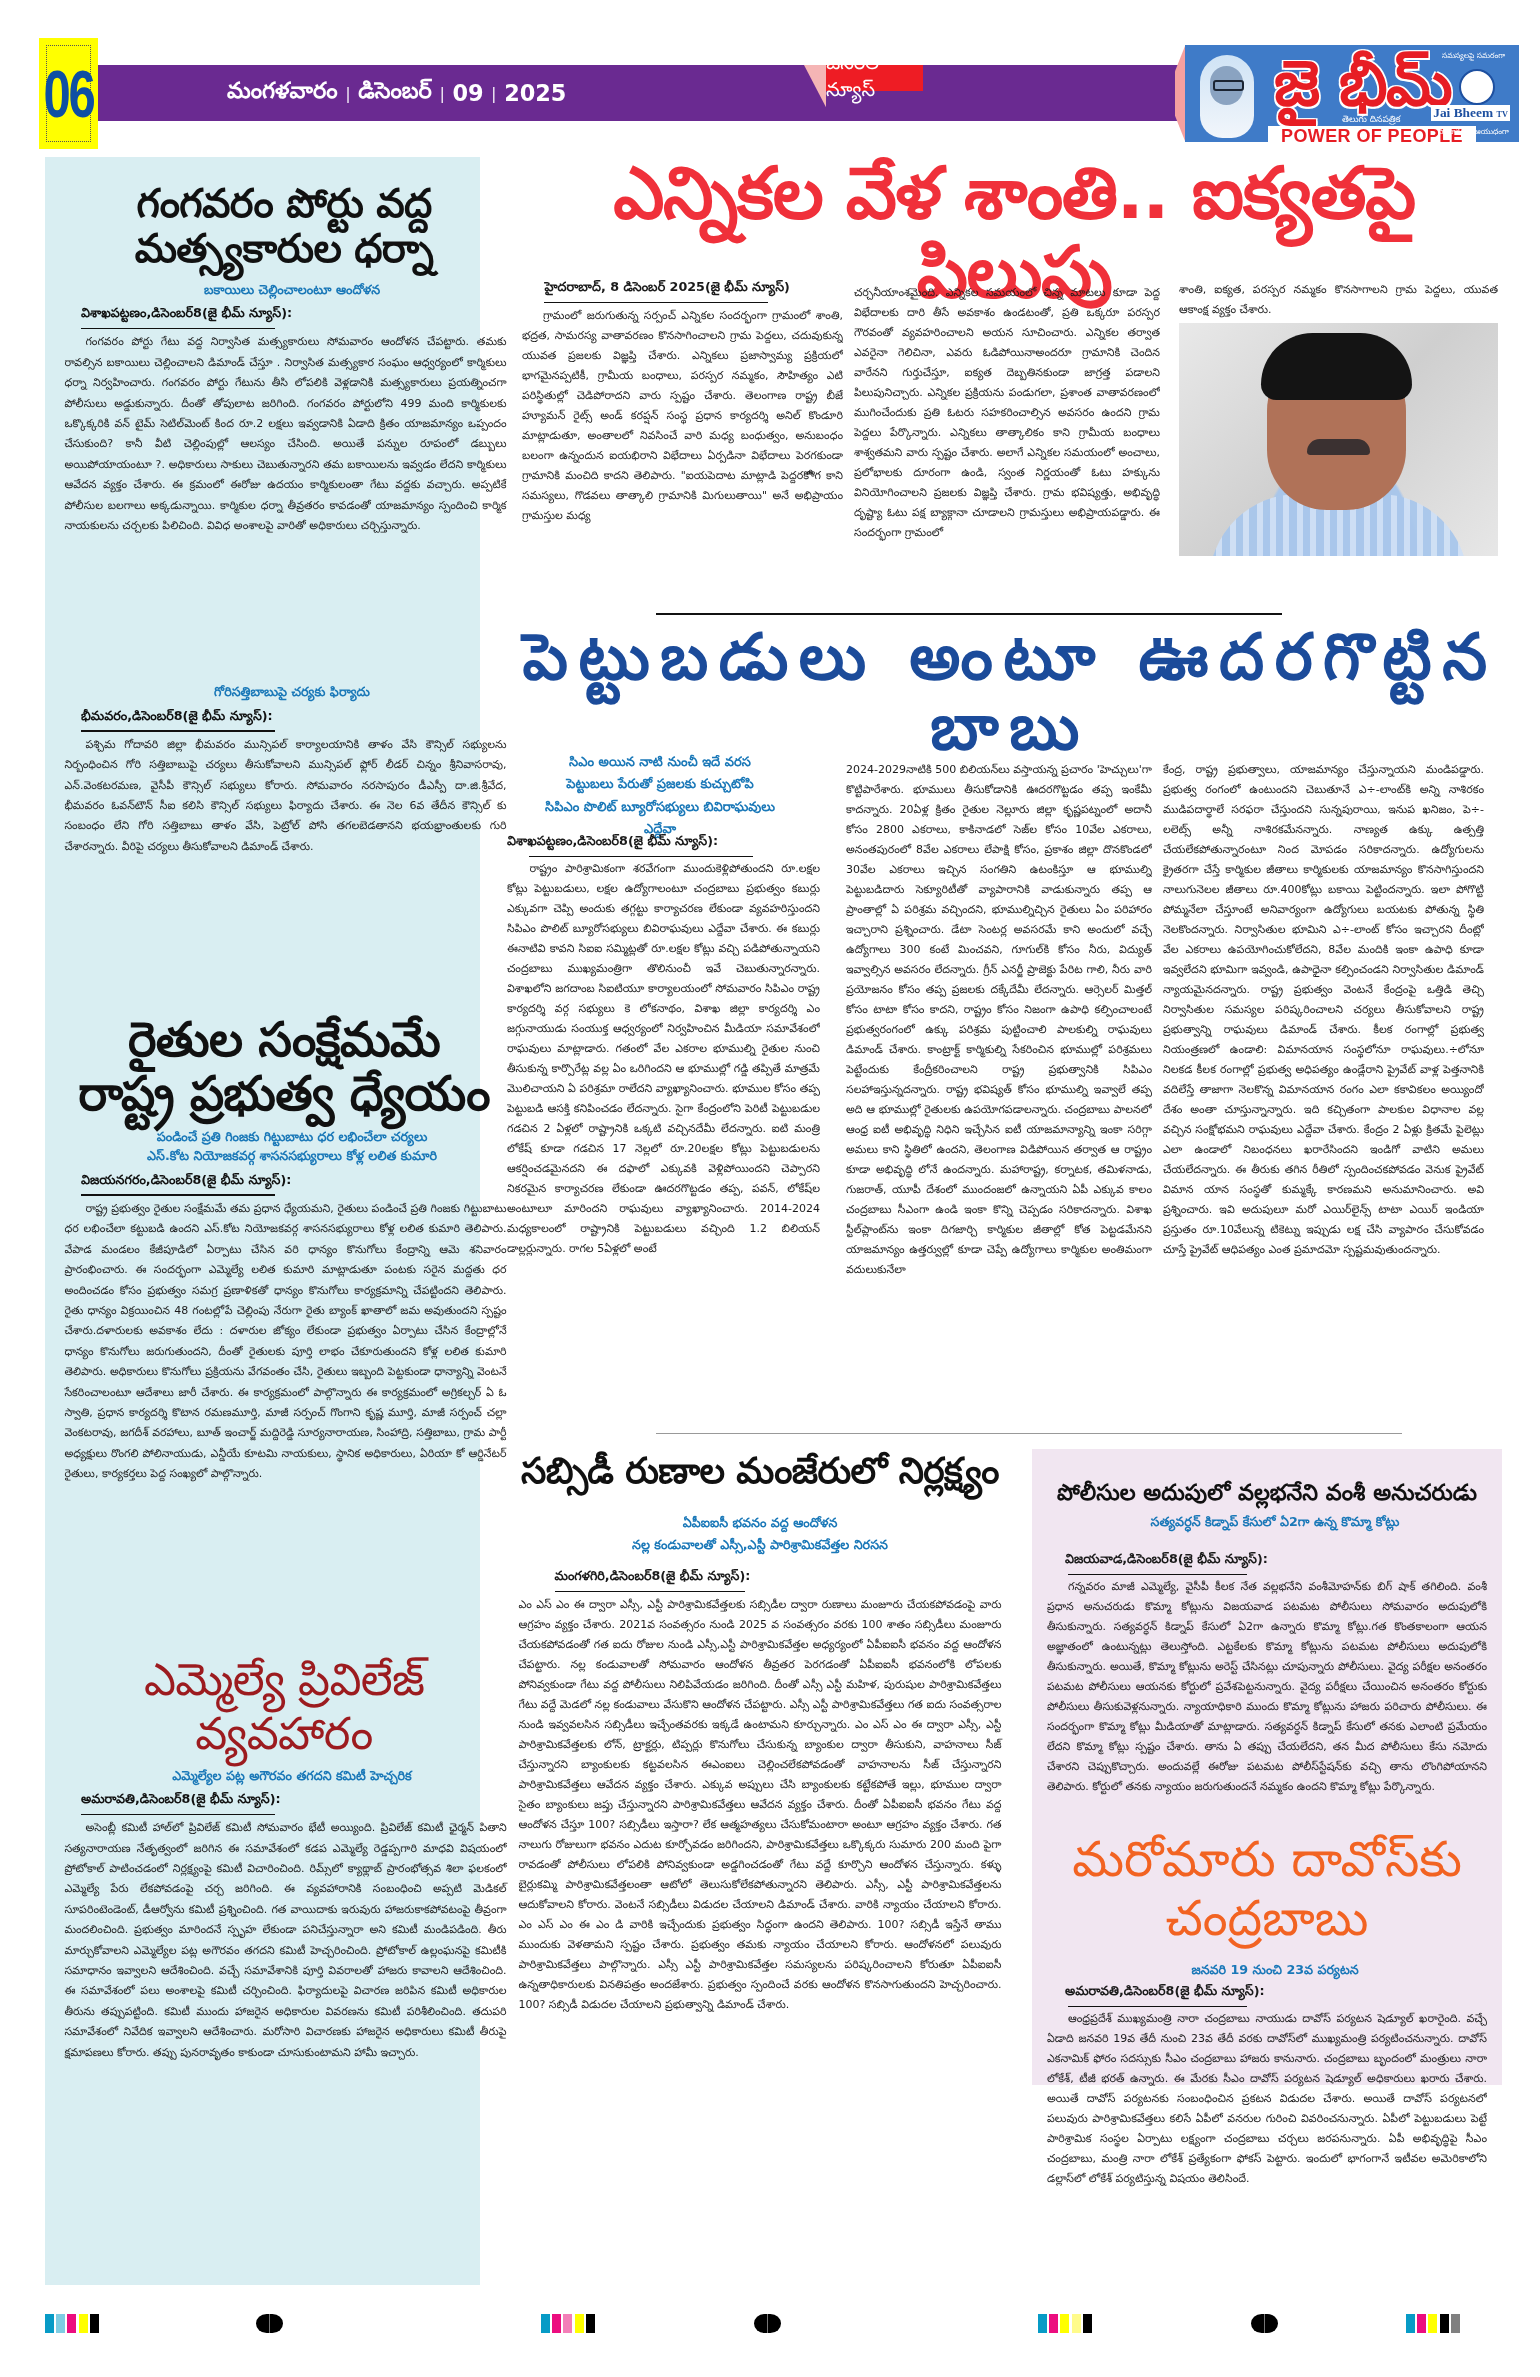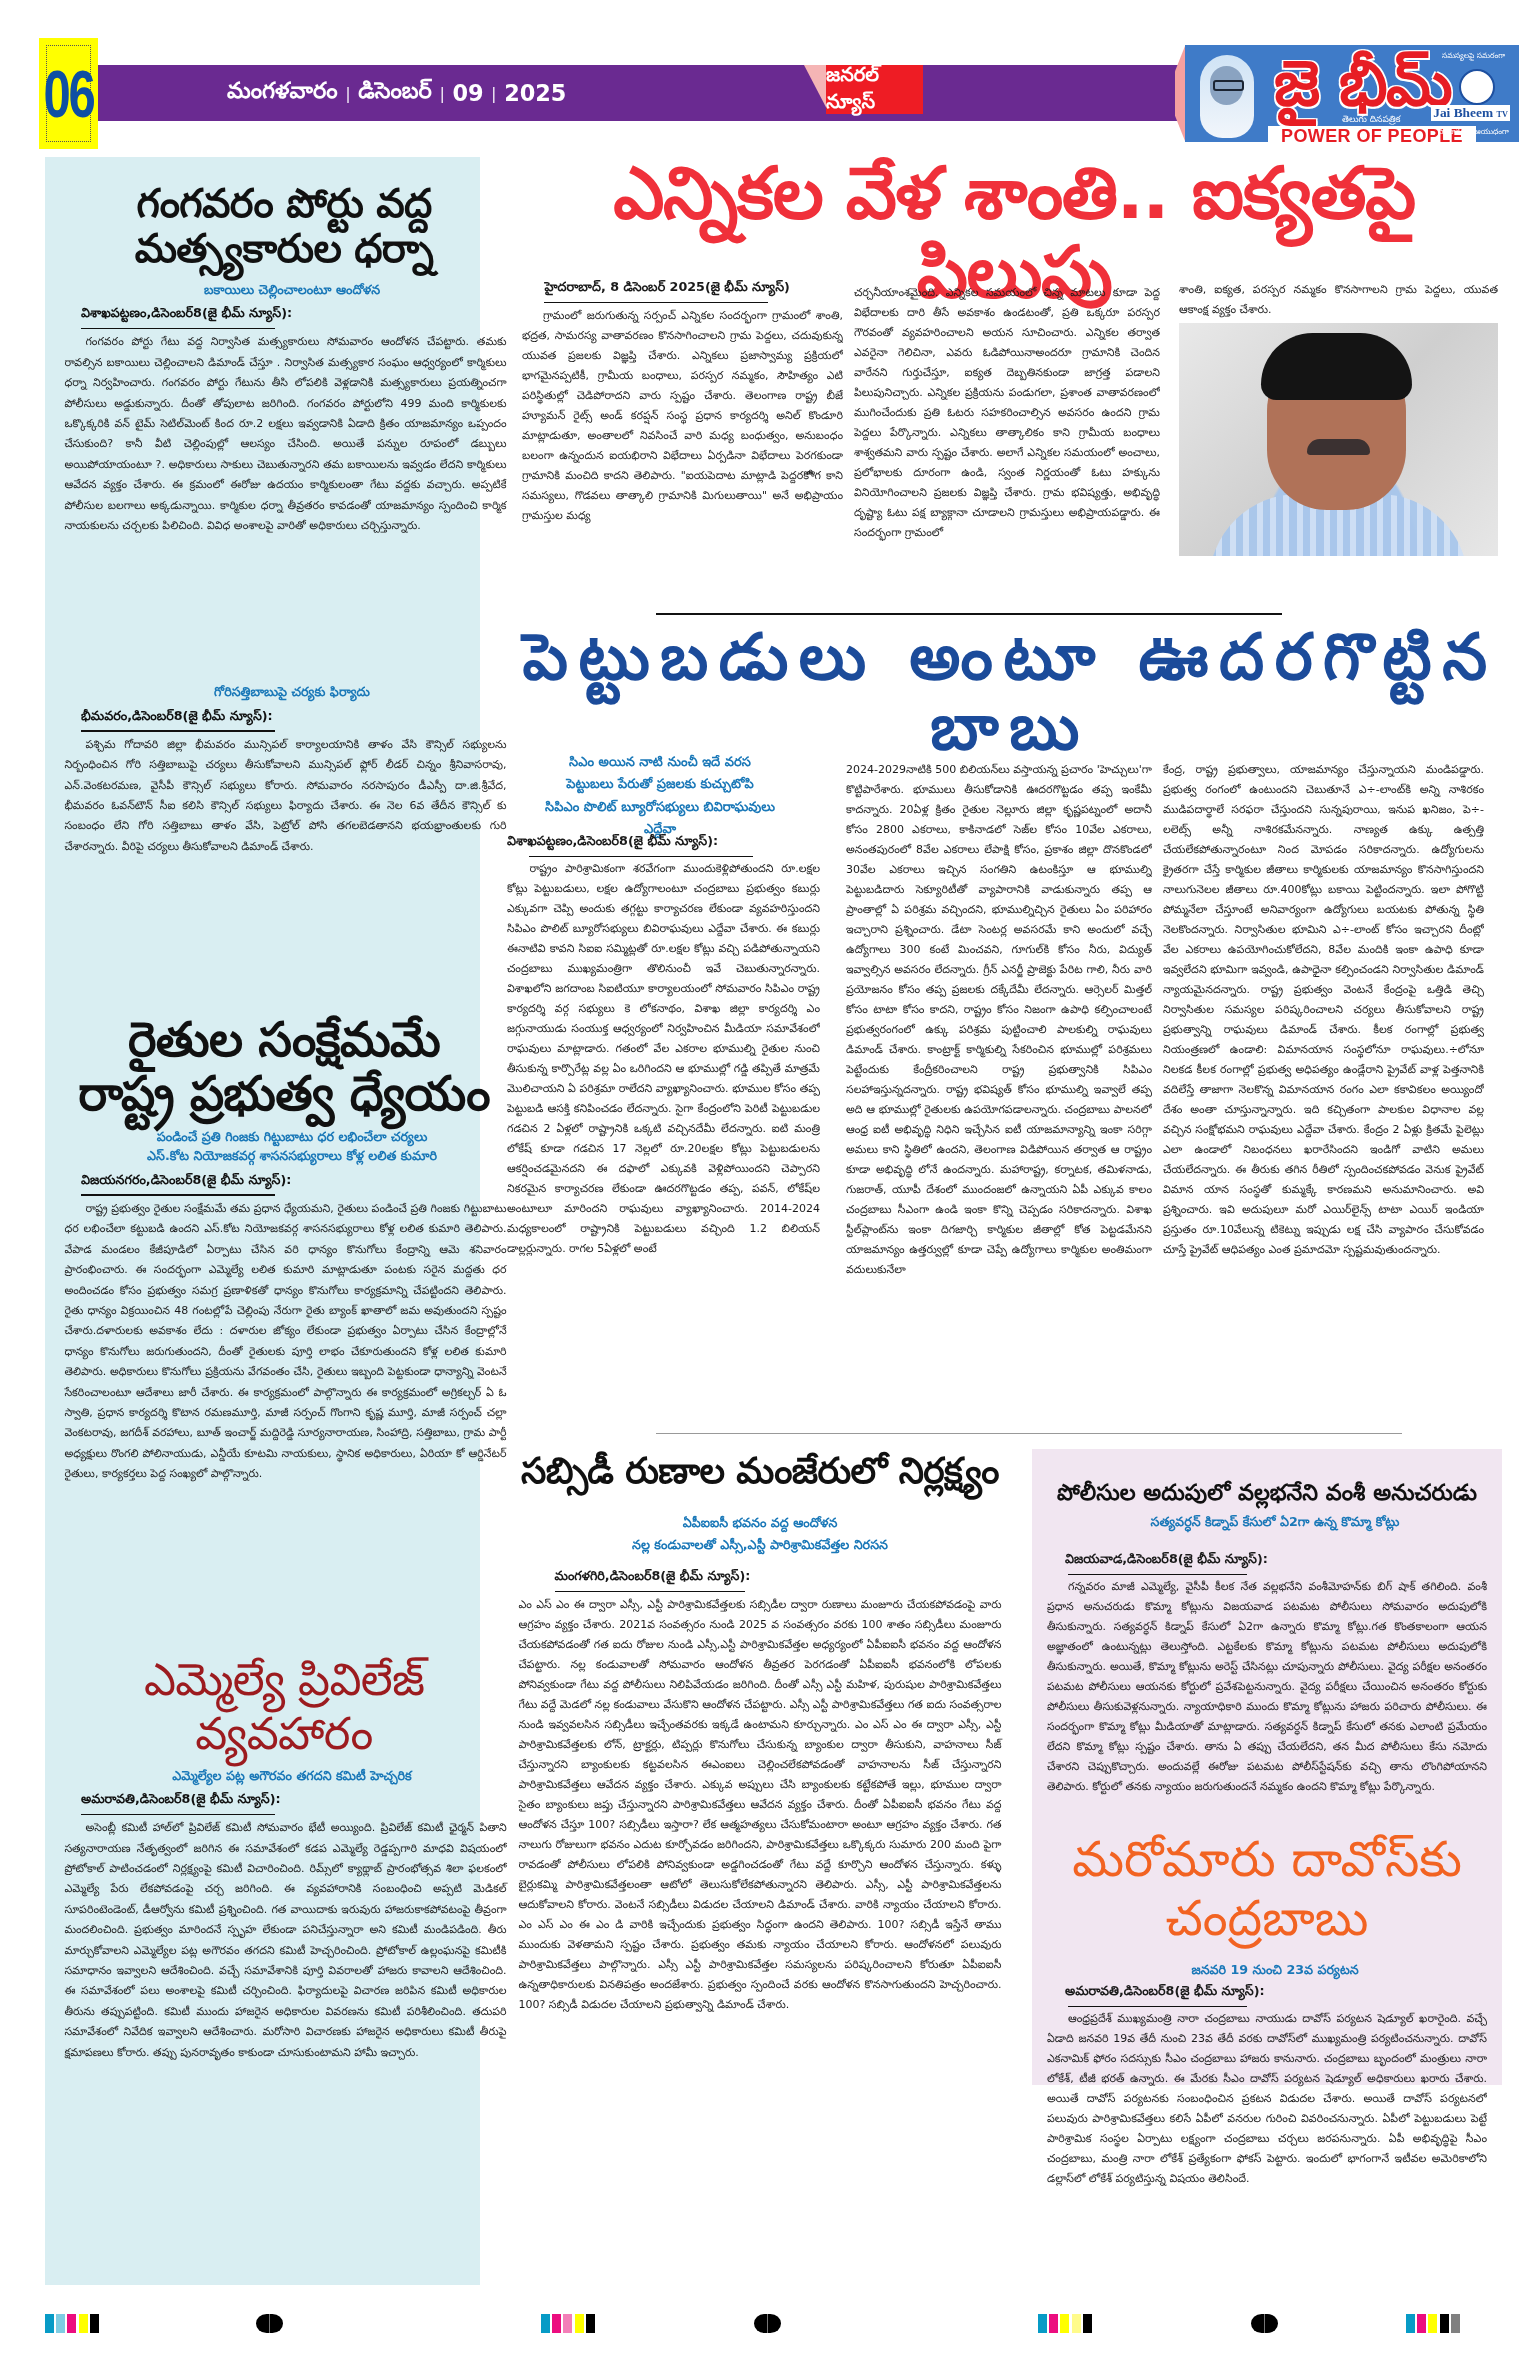--- a/index.html
+++ b/index.html
@@ -18,22 +18,22 @@
     position: absolute; left: 78px; top: 65px; width: 1178px; height: 56px;
     background: #6a2a91;
   }
   .band-date {
     position: absolute; left: 149px; top: 0; height: 56px; display: flex; align-items: center;
     color: #fff; font-weight: 700; font-size: 22.4px; font-family: "DejaVu Sans", sans-serif;
   }
   .band-date .sep { font-weight: 400; font-size: 16.4px; margin: 0 7.5px; opacity: .9; }
   .section-wedge { position: absolute; left: 804px; top: 65px; width: 22.4px; height: 43px; background: #f5b5b5; clip-path: polygon(0 0, 100% 0, 100% 100%); }
   .section-tag {
-    position: absolute; left: 826px; top: 65px; width: 97px; height: 49px;
-    background: #ee1c24; color: #fff; font-size: 19.4px; font-weight: 700;
+    position: absolute; left: 826px; top: 65px; width: 97px; height: 26px;
+    background: #ee1c24; color: #fff; font-size: 19.4px; font-weight: 400;
     display: flex; align-items: center; justify-content: center;
   }
   .logo-wedge { position: absolute; left: 1175px; top: 45px; width: 10.4px; height: 97px; background: #f5a0a0; clip-path: polygon(100% 0, 0 27%, 0 73%, 100% 100%); }
   .logo {
     position: absolute; left: 1185px; top: 45px; width: 334px; height: 97px;
     background: #3f7bc8; overflow: hidden;
   }
   .logo .portrait { position: absolute; left: 15px; top: 10.4px; width: 54px; height: 83px; border-radius: 27px 27px 22.4px 22.4px; background: linear-gradient(#cfe3f5, #f2f6fb); }
   .logo .portrait::before { content: ""; position: absolute; left: 10.4px; top: 10.4px; width: 33px; height: 39px; border-radius: 16.4px; background: #8aa3c1; }
   .logo .portrait::after { content: ""; position: absolute; left: 13.4px; top: 25px; width: 27px; height: 6.7px; border: 2.2px solid #1b2432; border-radius: 3px; }

